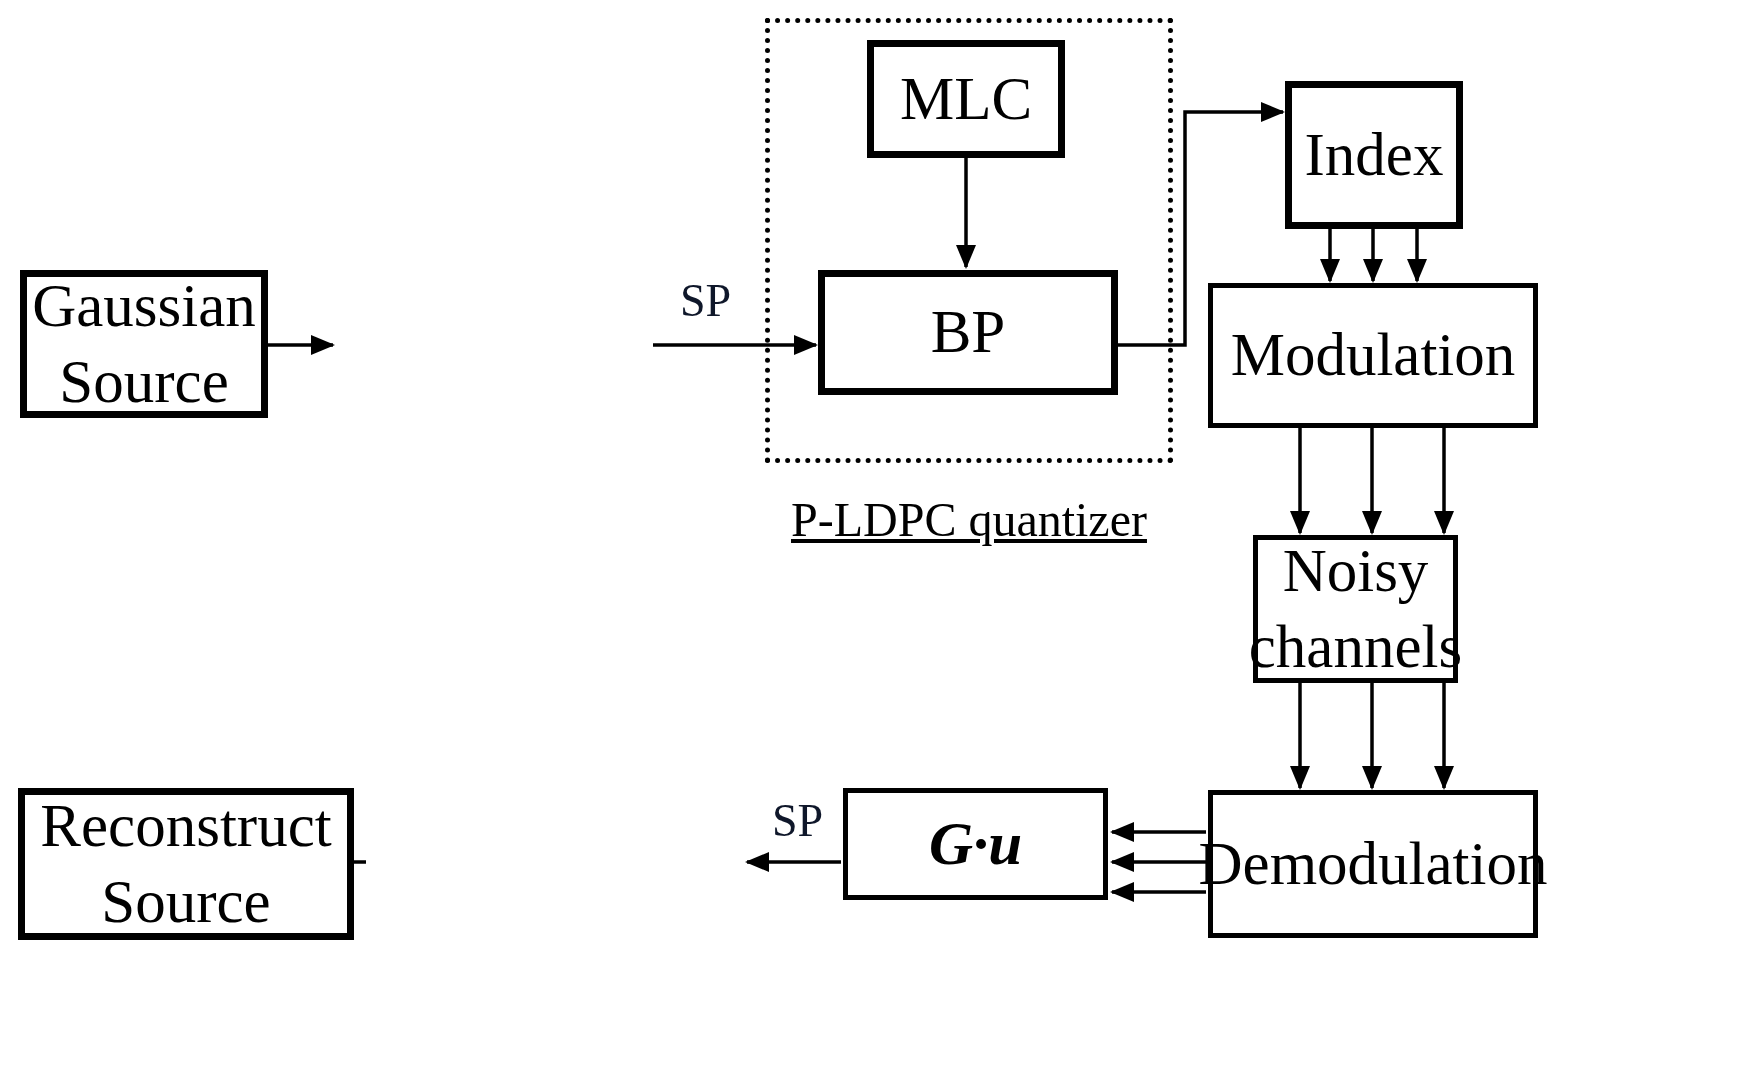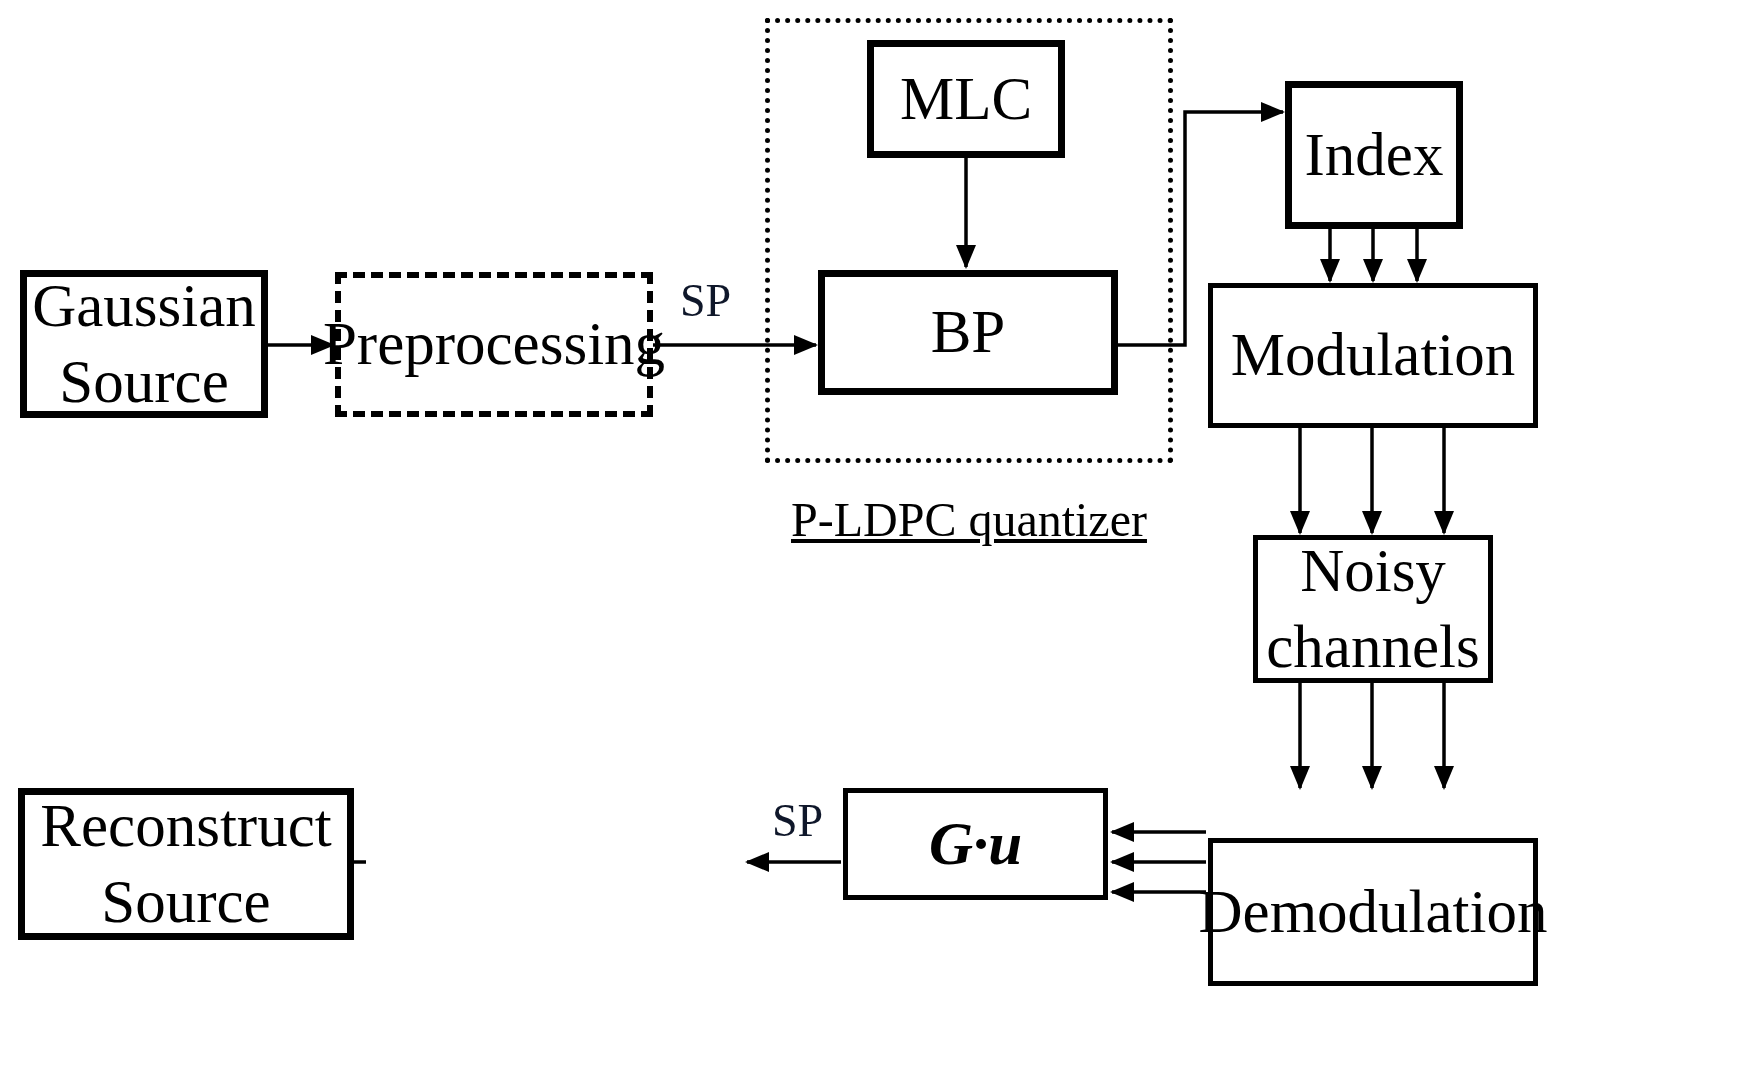--- a/index.html
+++ b/index.html
@@ -104,45 +104,42 @@
 
     <line x1="841" y1="862" x2="747" y2="862" stroke="#000" stroke-width="3.5" marker-end="url(#arrow)"></line>
 
     <line x1="366" y1="862" x2="307" y2="862" stroke="#000" stroke-width="3.5" marker-end="url(#arrow)"></line>
   </svg>
 
   <div class="box solid-thick" style="left:20px; top:270px; width:248px; height:148px;">
     <span>Gaussian Source</span>
   </div>
 
-  <div class="box dashed" style="left:335px; top:272px; width:318px; height:145px;">
-    <span>Preprocessing</span>
-  </div>
 
   <div class="box solid-thick" style="left:867px; top:40px; width:198px; height:118px;">
     <span>MLC</span>
   </div>
 
   <div class="box solid-thick" style="left:818px; top:270px; width:300px; height:125px;align-items:center;">
     <span>BP</span>
   </div>
 
   <div class="box solid-thick" style="left:1285px; top:38px; width:178px; height:148px;margin-top:43px;">
     <span>Index</span>
   </div>
 
   <div class="box solid-mid" style="left:1208px; top:283px; width:330px; height:145px;">
     <span>Modulation</span>
   </div>
 
-  <div class="box solid-mid" style="left:1253px; top:535px; width:240px; height:148px;">
+  <div class="box solid-mid" style="left:1253px; top:535px; width:205px; height:148px;">
     <span>Noisy channels</span>
   </div>
 
-  <div class="box solid-mid" style="left:1208px; top:790px; width:330px; height:148px;margin-top:48px;">
+  <div class="box solid-mid" style="left:1208px; top:790px; width:330px; height:148px;">
     <span>Demodulation</span>
   </div>
 
   <div class="box solid-mid" style="left:843px; top:788px; width:265px; height:112px;">
     <span class="bold-italic">G·u</span>
   </div>
 
 
   <div class="box solid-thick" style="left:18px; top:788px; width:336px; height:152px;">
     <span>Reconstruct Source</span>

